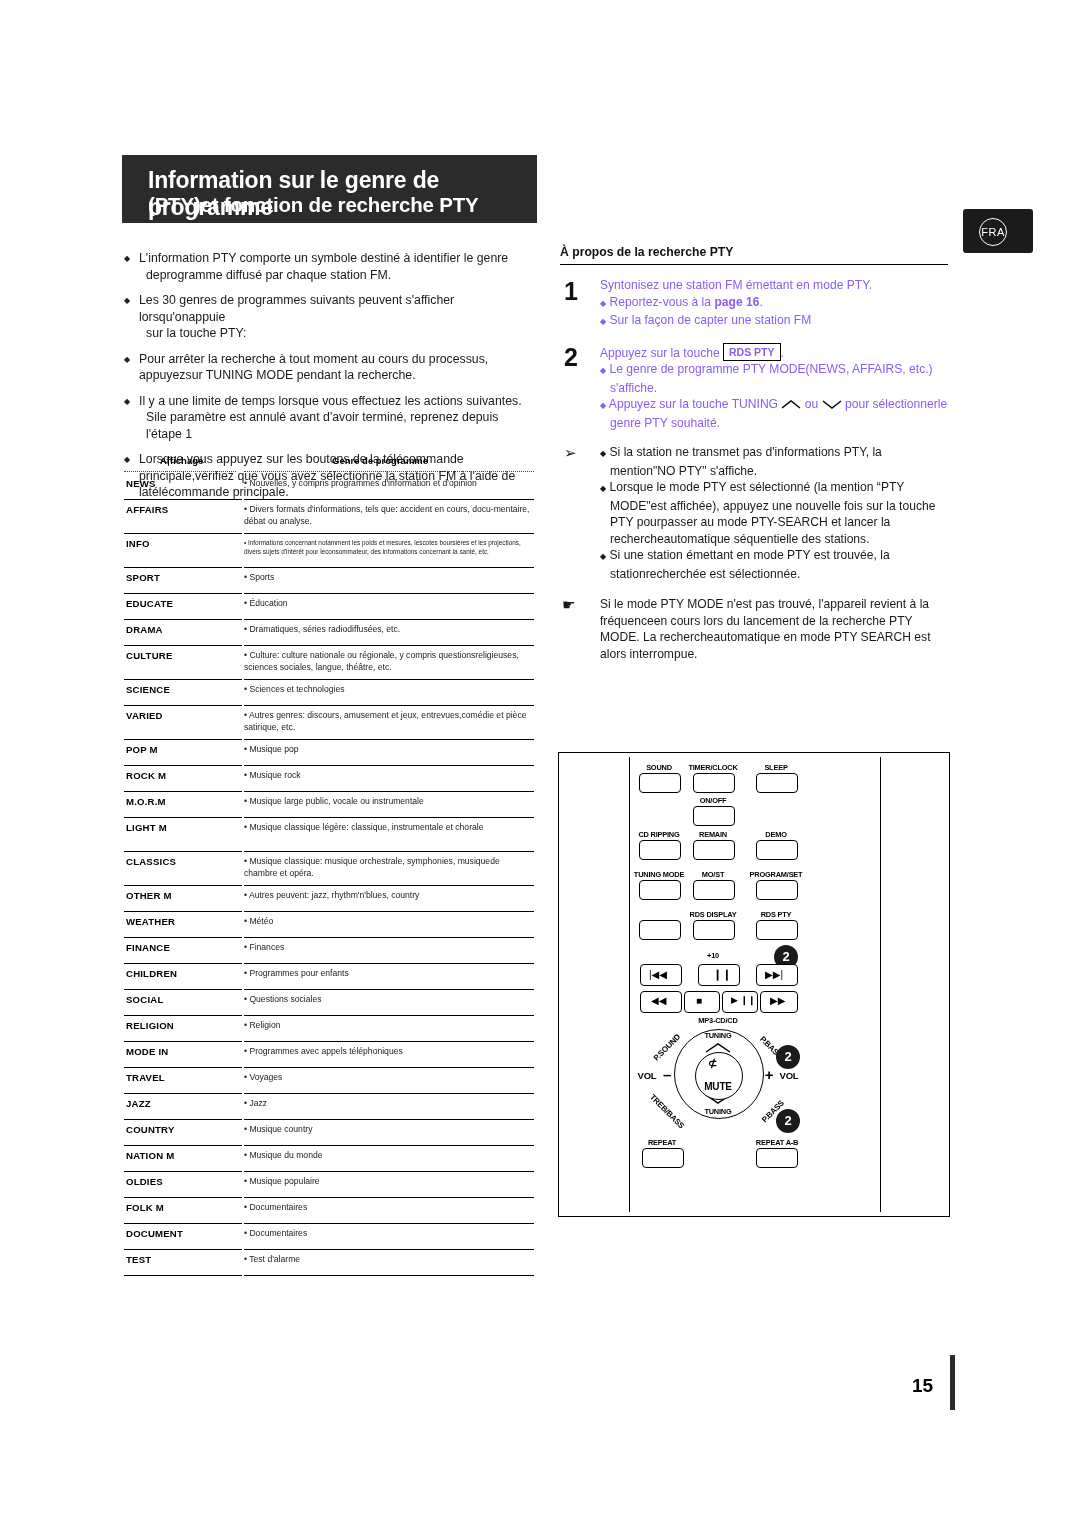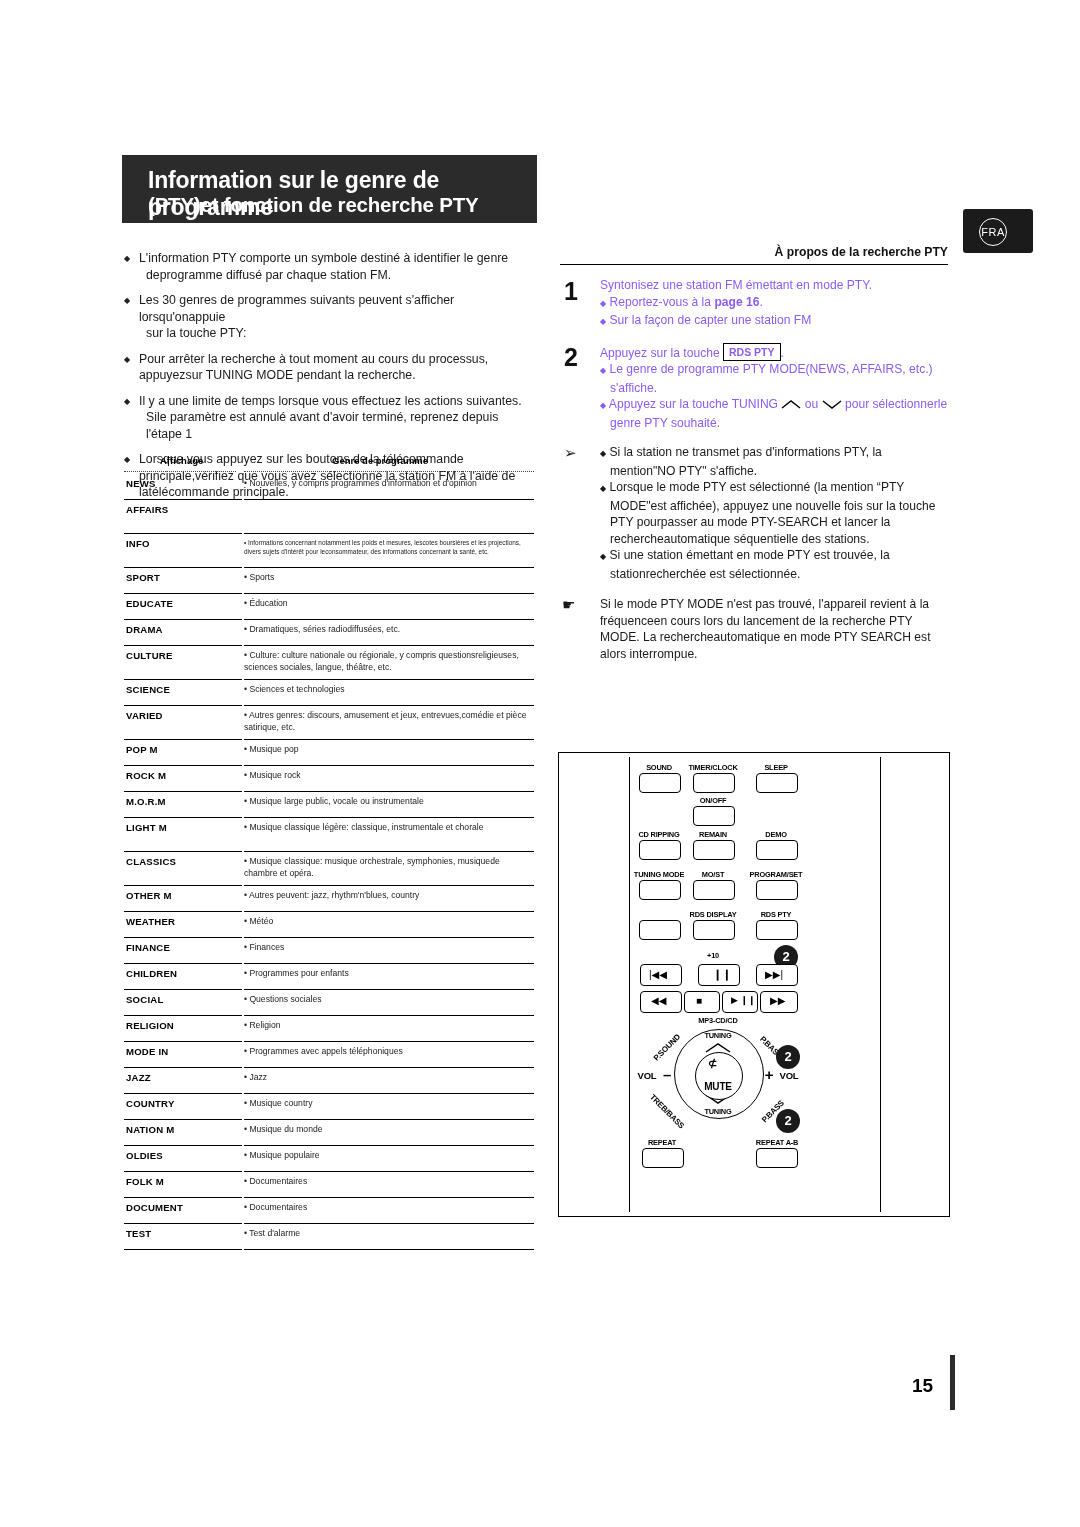--- a/index.html
+++ b/index.html
@@ -29,21 +29,21 @@
 
   .prow{position:relative;min-height:26px;}
   .prow .code{position:absolute;left:2px;top:4px;font-size:9.6px;font-weight:bold;letter-spacing:0.2px;}
   .prow .desc{position:absolute;left:120px;top:4px;width:288px;font-size:8.6px;line-height:11.6px;color:#222;}
   .prow .ul-left{position:absolute;left:0px;bottom:0;width:118px;border-bottom:1px solid #000;}
   .prow .ul-right{position:absolute;left:120px;bottom:0;width:290px;border-bottom:1px solid #000;}
   .prow.tiny .desc{font-size:6.4px;line-height:9px;}
 
   
   .right-col{position:absolute;left:560px;top:245px;width:388px;}
-  .r-title{font-size:12.2px;font-weight:bold;color:#111;text-align:right;}
+  .r-title{font-size:12.2px;font-weight:bold;color:#111;}
   .r-rule{margin-top:5px;border-top:1px solid #000;width:388px;}
 
   .step{position:relative;margin-top:12px;min-height:40px;}
   .stepnum{position:absolute;left:4px;top:0px;font-size:25px;font-weight:bold;color:#111;}
   .stepbody{padding-left:40px;font-size:12.1px;line-height:16.5px;color:#8b5cf6;}
   .sub{display:block;padding-left:10px;text-indent:-10px;}
   .dia{font-size:8px;}
   .rds-box{display:inline-block;border:1px solid #000;padding:0px 5px;font-size:10.5px;font-weight:bold;vertical-align:1px;}
   .pg{font-weight:bold;}
 
@@ -125,20 +125,21 @@
     </div>
     <div id="table-rows">
         <div class="prow" style="height: 26px;">
           <div class="code">NEWS</div>
           <div class="desc">• Nouvelles, y compris programmes d'information et d'opinion</div>
           <div class="ul-left"></div>
           <div class="ul-right"></div>
         </div>
         <div class="prow" style="height: 34px;">
           <div class="code">AFFAIRS</div>
+          <div class="desc">• Divers formats d'informations, tels que: accident en cours, docu-mentaire, débat ou analyse.</div>
           <div class="ul-left"></div>
           <div class="ul-right"></div>
         </div>
         <div class="prow tiny" style="height: 34px;">
           <div class="code">INFO</div>
           <div class="desc">• Informations concernant notamment les poids et mesures, lescotes boursières et les projections, divers sujets d'intérêt pour leconsommateur, des informations concernant la santé, etc.</div>
           <div class="ul-left"></div>
           <div class="ul-right"></div>
         </div>
         <div class="prow" style="height: 26px;">
@@ -239,20 +240,26 @@
         </div>
         <div class="prow" style="height: 26px;">
           <div class="code">RELIGION</div>
           <div class="desc">• Religion</div>
           <div class="ul-left"></div>
           <div class="ul-right"></div>
         </div>
         <div class="prow" style="height: 26px;">
           <div class="code">MODE IN</div>
           <div class="desc">• Programmes avec appels téléphoniques</div>
+          <div class="ul-left"></div>
+          <div class="ul-right"></div>
+        </div>
+        <div class="prow" style="height: 26px;">
+          <div class="code">TRAVEL</div>
+          <div class="desc">• Voyages</div>
           <div class="ul-left"></div>
           <div class="ul-right"></div>
         </div>
         <div class="prow" style="height: 26px;">
           <div class="code">JAZZ</div>
           <div class="desc">• Jazz</div>
           <div class="ul-left"></div>
           <div class="ul-right"></div>
         </div>
         <div class="prow" style="height: 26px;">

